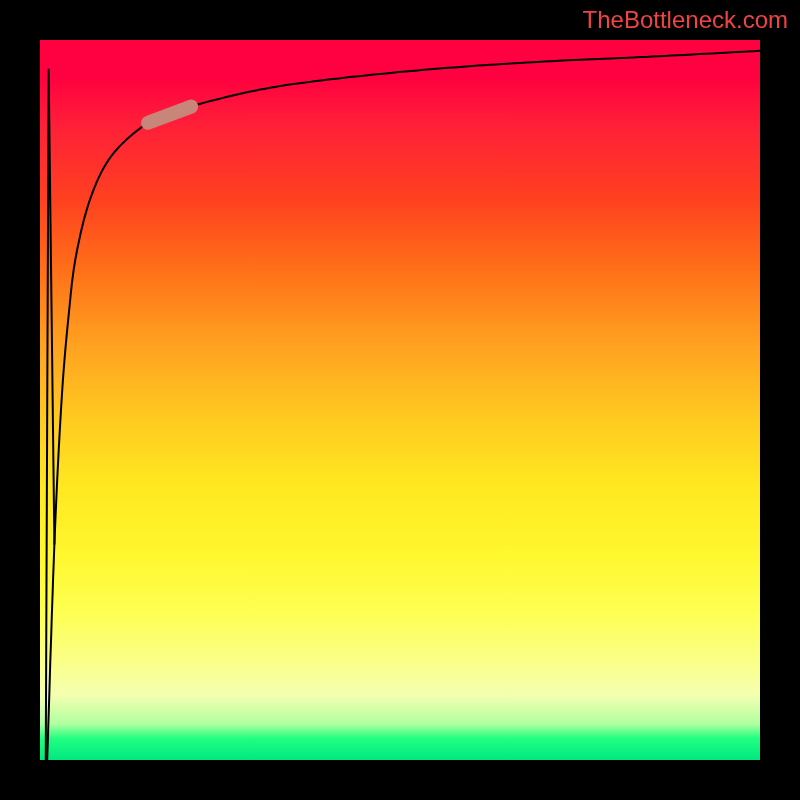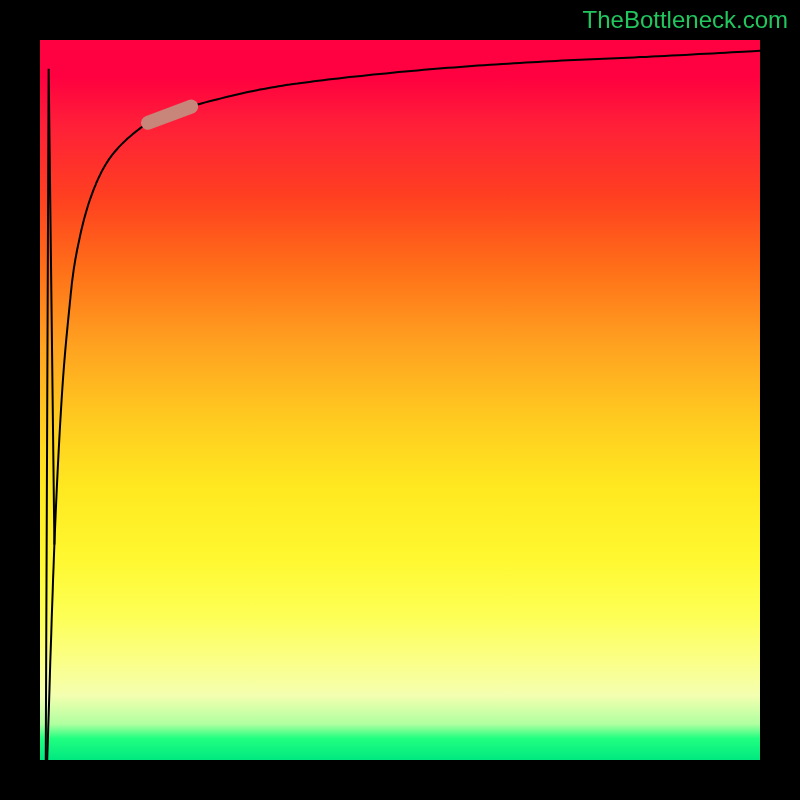--- a/index.html
+++ b/index.html
@@ -13,21 +13,21 @@
   }
   .chart-container {
     position: relative;
     width: 800px;
     height: 800px;
   }
   .watermark {
     position: absolute;
     top: 6px;
     right: 12px;
-    color: #22c55e;
+    color: #ef4444;
     font-size: 24px;
     font-weight: 500;
     z-index: 10;
   }
   .plot-area {
     position: absolute;
     left: 40px;
     top: 40px;
     width: 720px;
     height: 720px;

